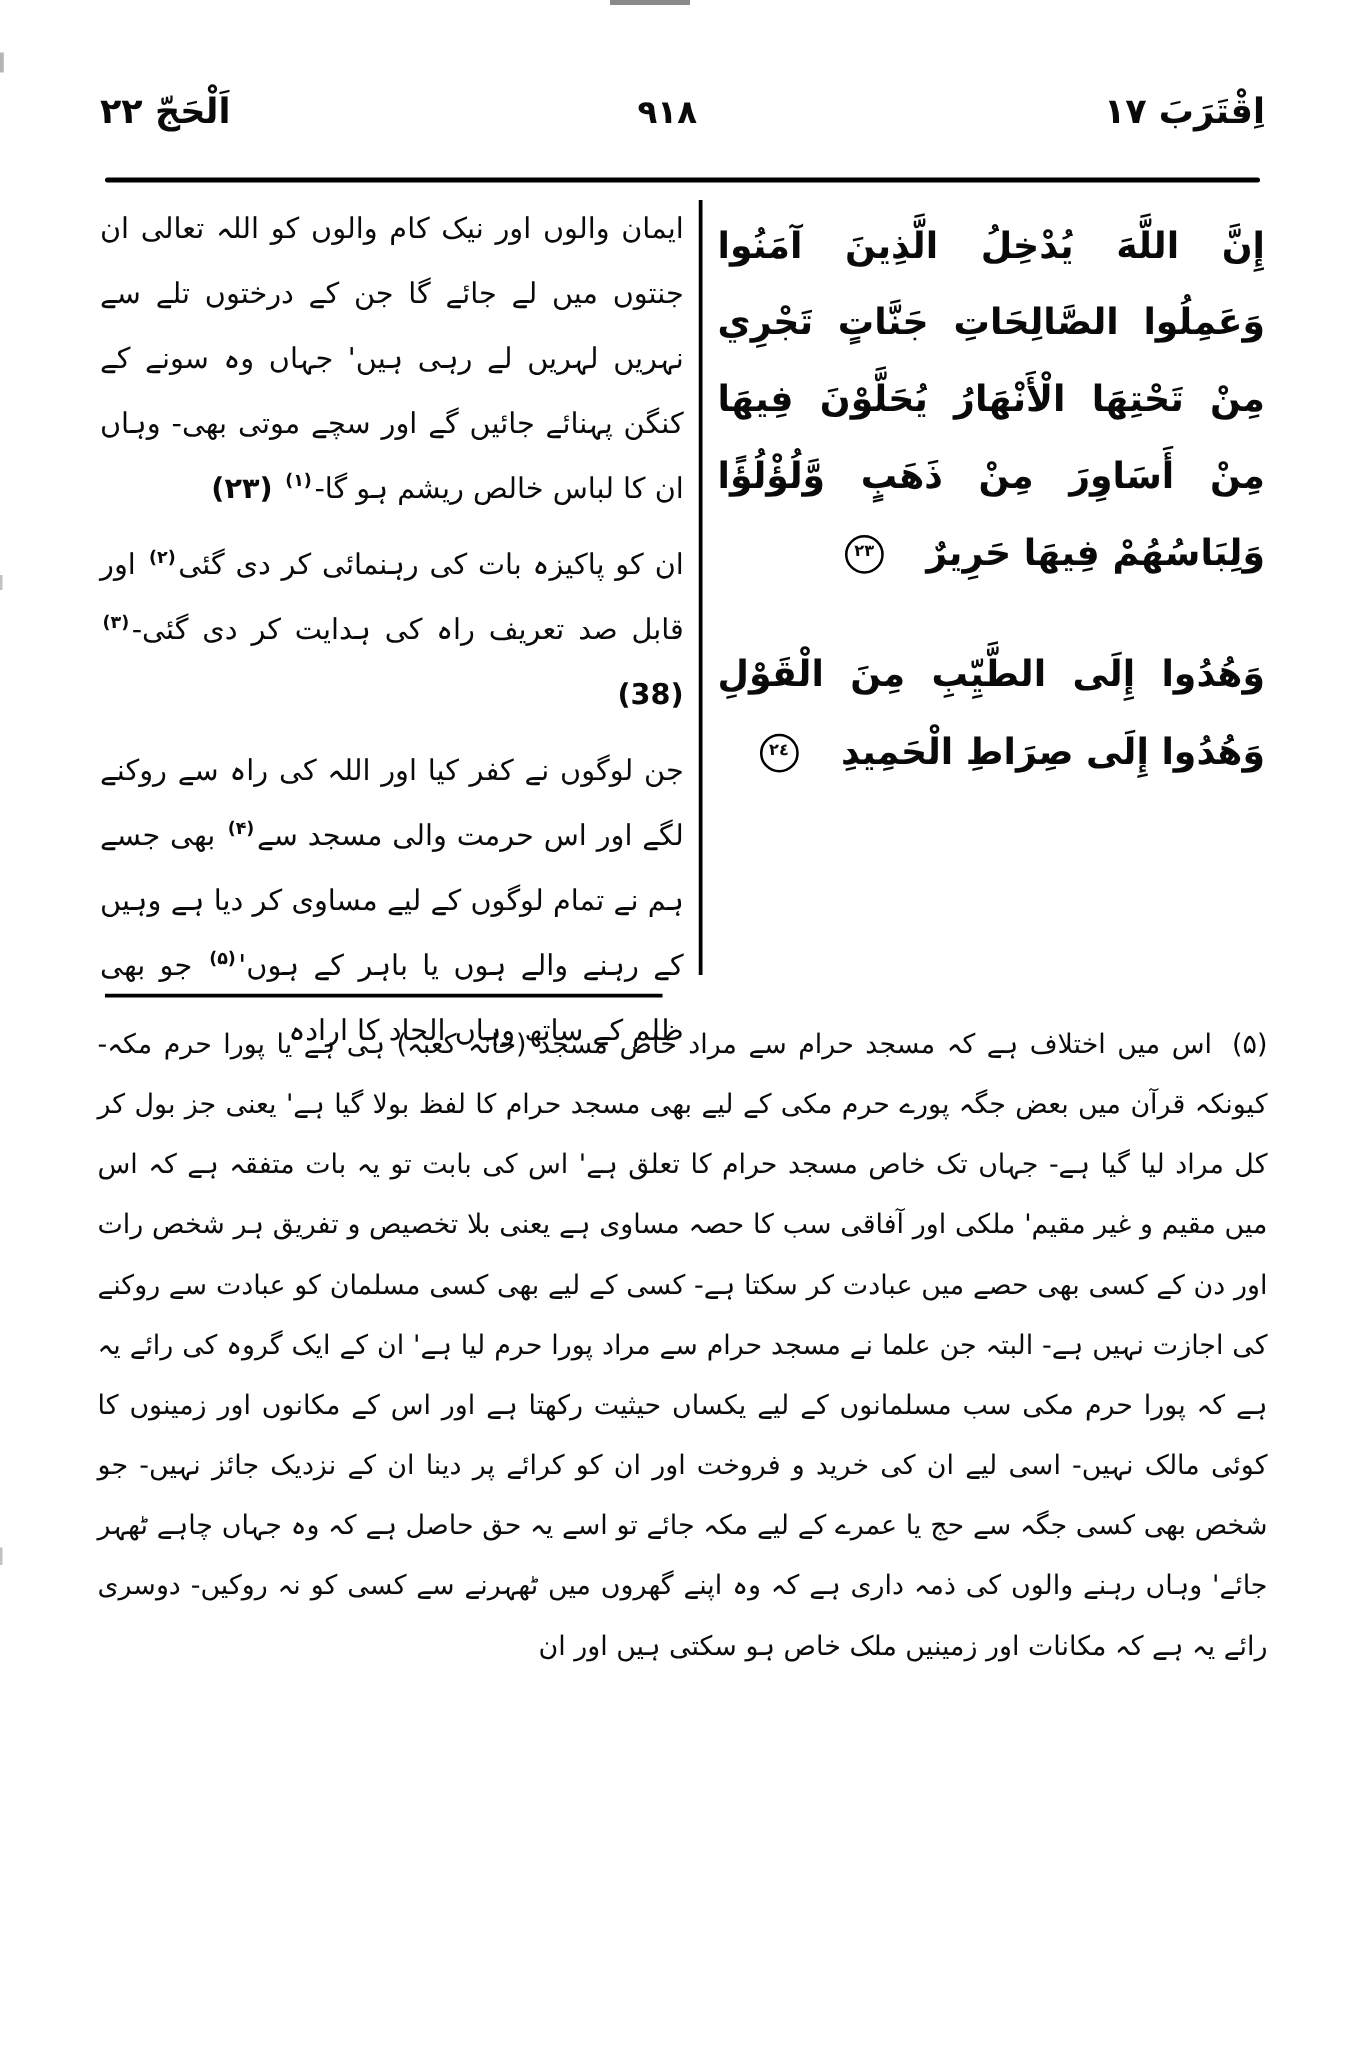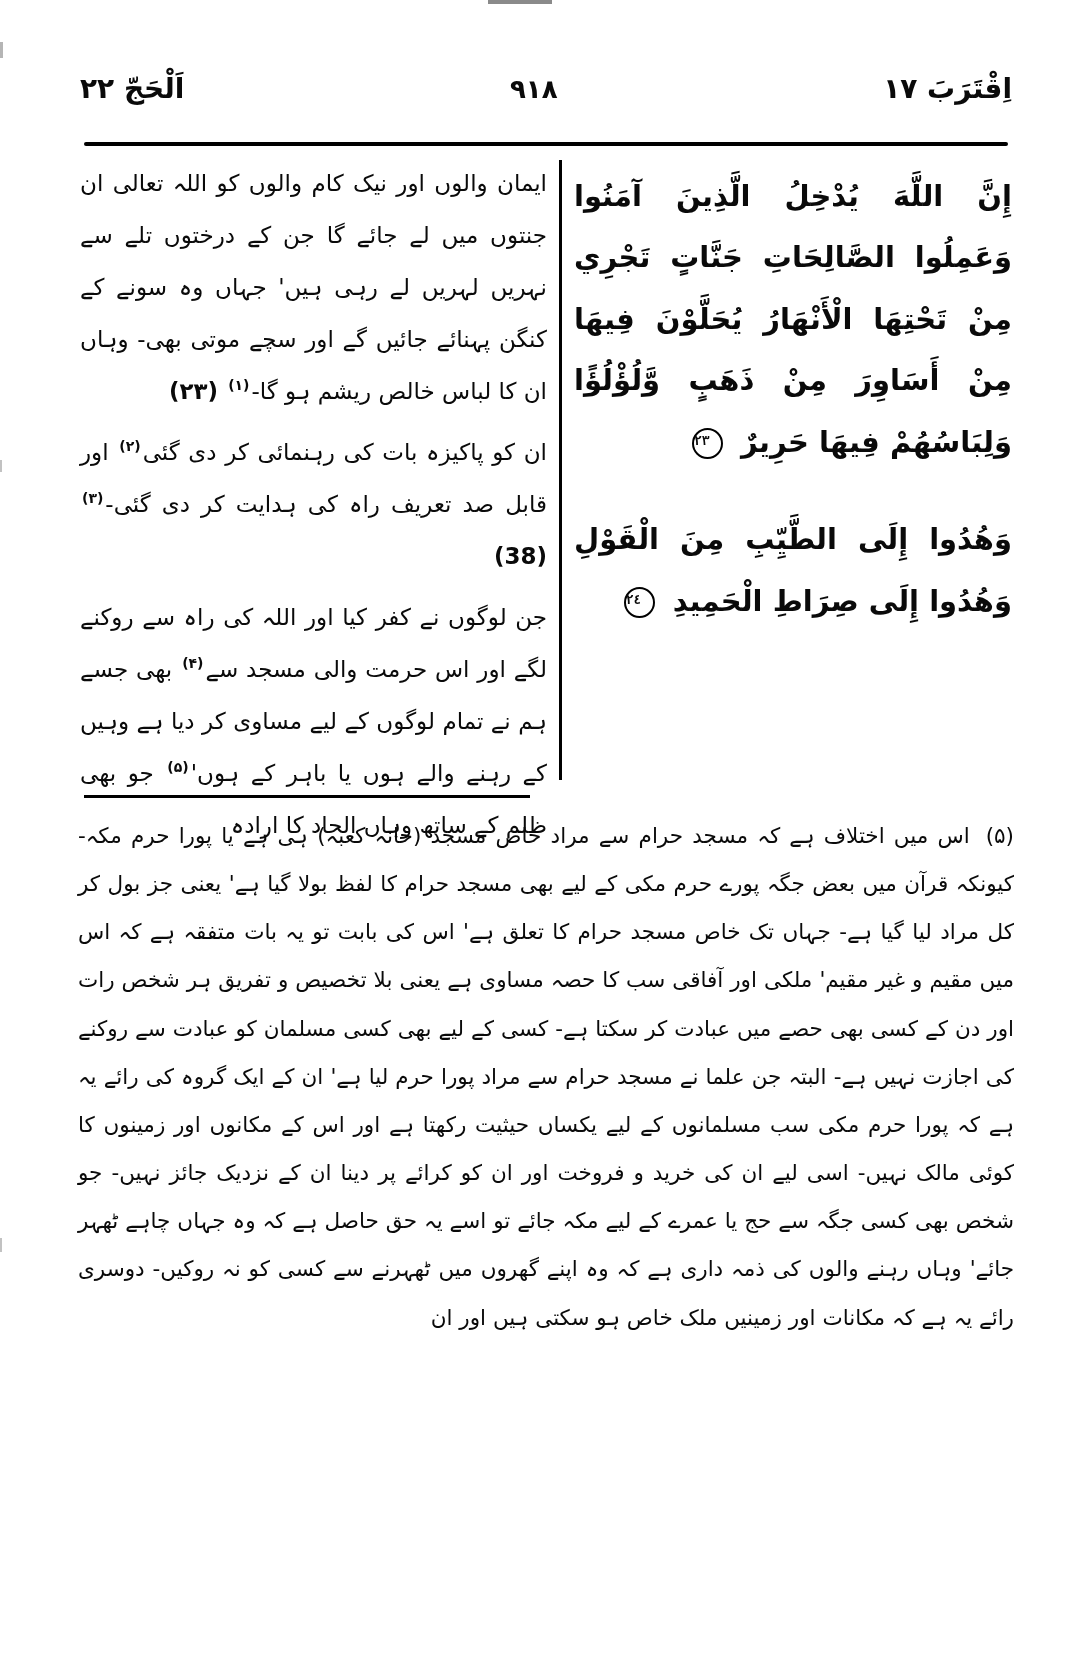--- a/index.html
+++ b/index.html
@@ -22,22 +22,22 @@
   .hdr-page{font-size:26px;letter-spacing:1px;}
   .hdr-surah{font-size:28px;}
   .hdr-rule{position:absolute;top:142px;left:84px;width:924px;height:4px;background:#000;border-radius:2px;}
 
   
   .columns{position:absolute;top:158px;left:80px;width:932px;height:628px;display:flex;}
   .arabic-col{width:438px;padding-top:8px;font-size:29px;font-weight:bold;
               line-height:2.12;text-align:justify;}
   .ayah{margin-bottom:36px;}
   .medallion{display:inline-block;width:27px;height:27px;border:2px solid #000;border-radius:50%;
-             font-size:13px;font-weight:bold;line-height:24px;text-align:left;
-             vertical-align:middle;margin-right:8px;font-family:Liberation Mono, monospace;}
+             font-size:13px;font-weight:bold;line-height:24px;text-align:center;
+             vertical-align:middle;margin-right:24px;}
   .col-divider{width:3px;background:#000;height:620px;margin:2px 12px 0 12px;flex:none;}
   .urdu-col{flex:1;font-size:23px;line-height:2.26;text-align:justify;}
   .para{margin:0 0 9px 0;}
   .fn-ref{font-size:14px;font-weight:bold;position:relative;top:-9px;margin:0 2px;}
   .verse-ref{font-weight:bold;margin-top:45px;}
 
   
   .fn-rule{position:absolute;top:795px;left:84px;width:446px;height:3px;background:#000;}
   .footnotes{position:absolute;top:812px;left:78px;width:936px;
              font-size:21.5px;line-height:2.24;text-align:justify;}

